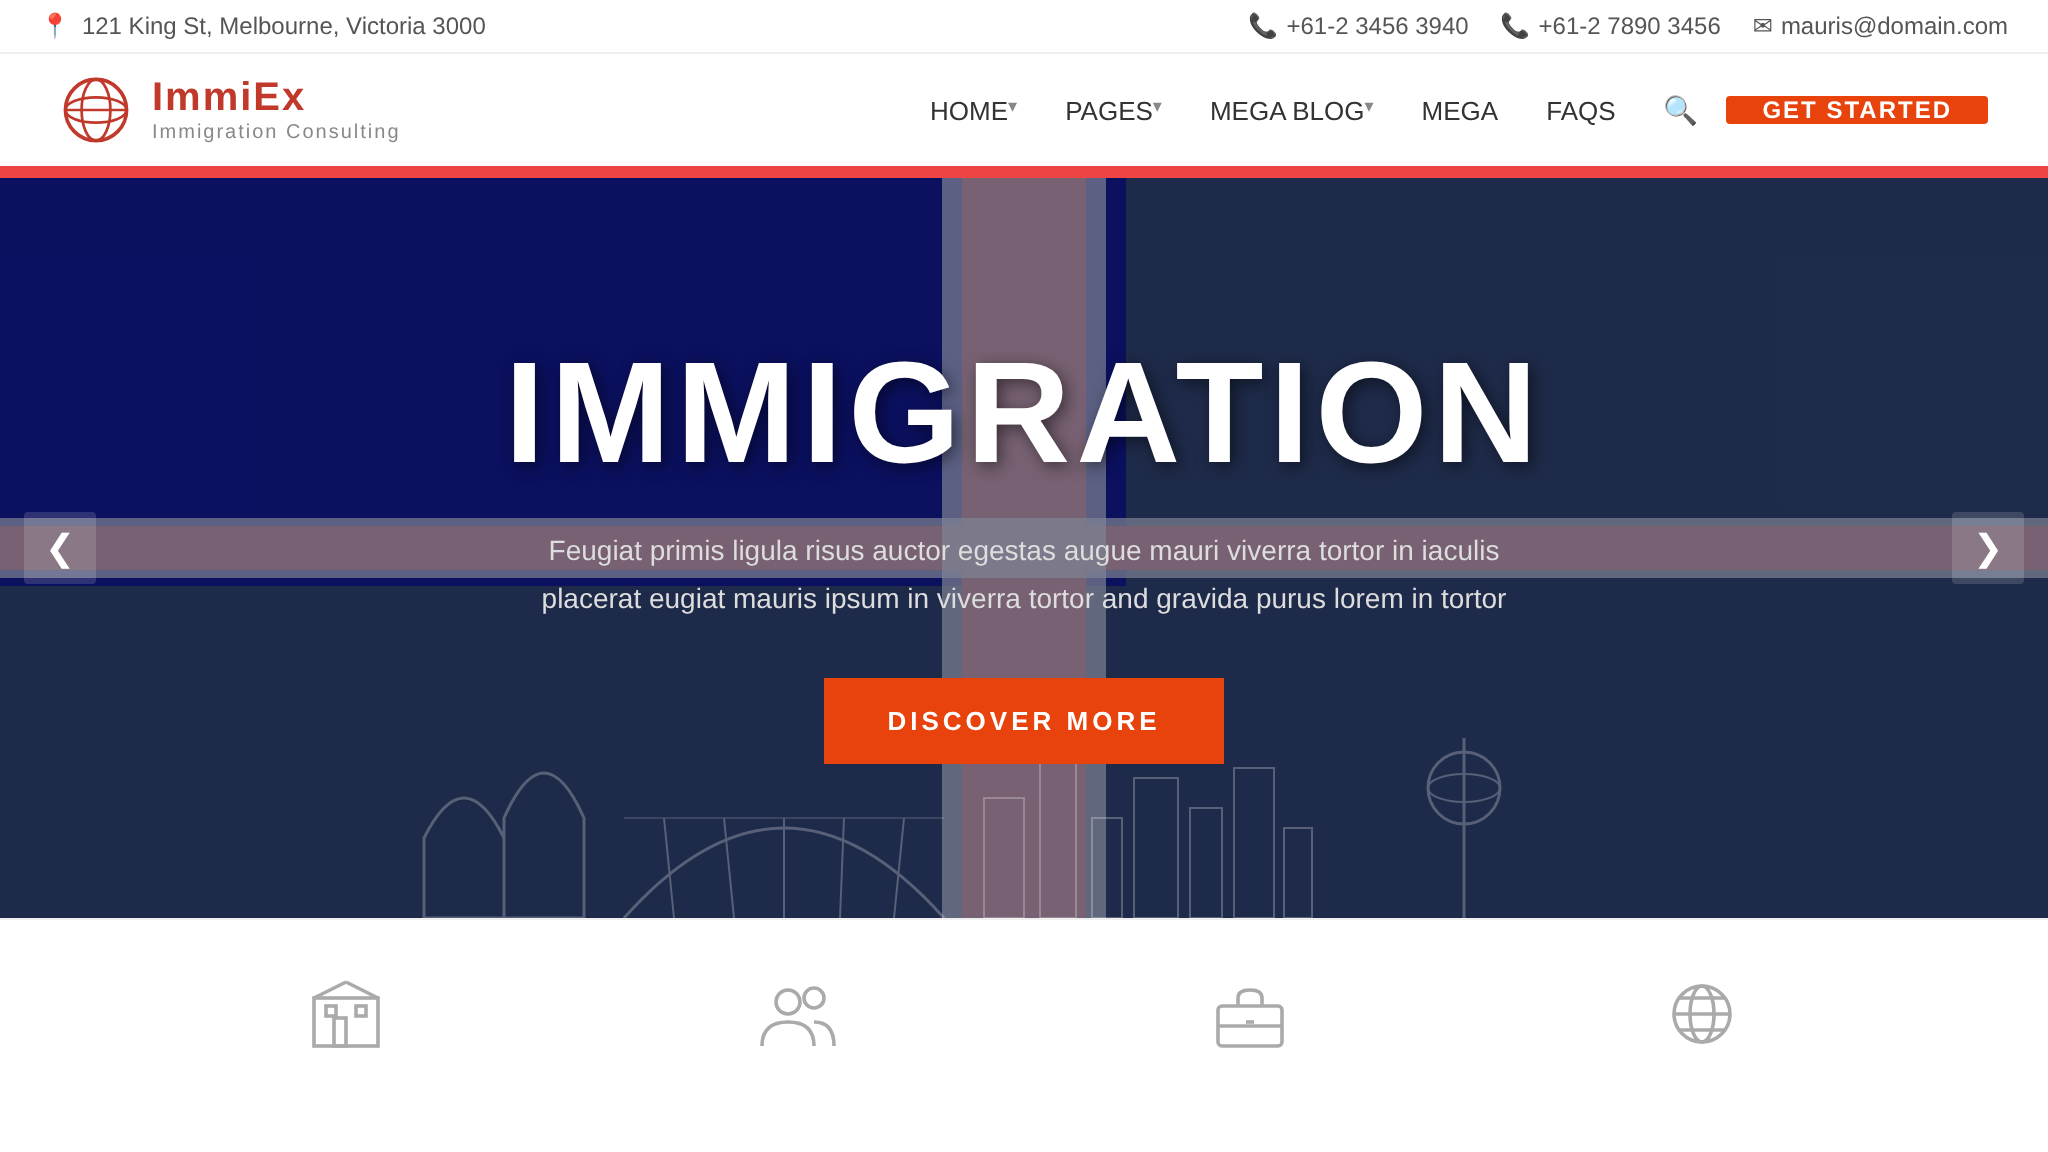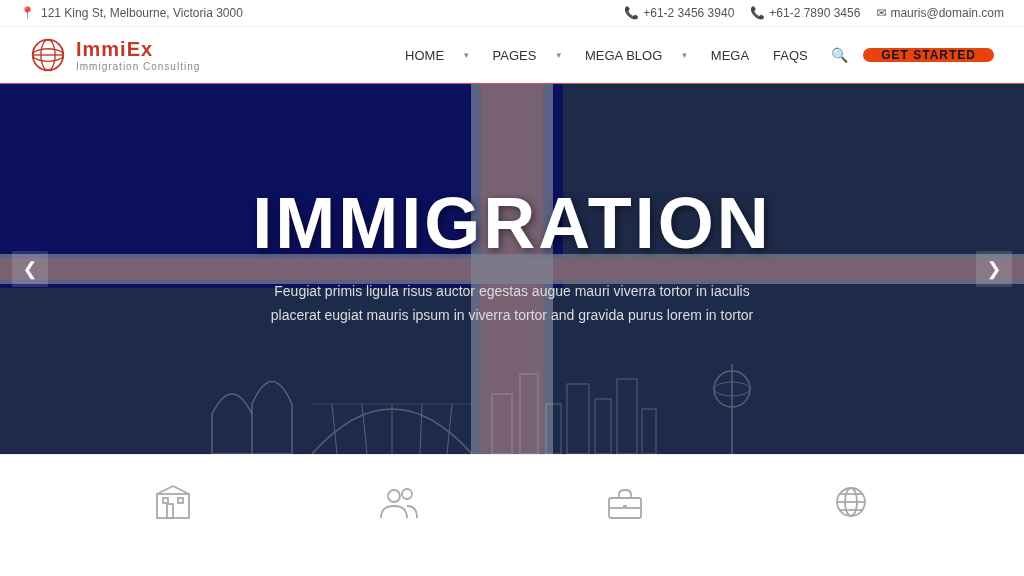--- a/index.html
+++ b/index.html
@@ -20,55 +20,55 @@
     .top-bar-right { display: flex; align-items: center; gap: 16px; }
     .top-bar-right span { display: flex; align-items: center; gap: 4px; }
 
     
     .header {
       background: #fff;
       padding: 10px 30px;
       display: flex;
       align-items: center;
       justify-content: space-between;
-      border-bottom: 1px solid #ef4444;
+      border-bottom: 6px solid #ef4444;
     }
     .logo { display: flex; align-items: center; gap: 10px; }
     .logo-text h2 { font-size: 20px; color: #c0392b; font-weight: bold; letter-spacing: 1px; }
     .logo-text p { font-size: 10px; color: #888; letter-spacing: 1px; }
 
     nav { display: flex; align-items: center; gap: 4px; }
     .nav-item {
       padding: 6px 10px;
       font-size: 13px;
       color: #333;
       cursor: pointer;
       display: flex;
-      align-items: center;
-      gap: 20px;
+      align-items: flex-start;
+      gap: 0;
       font-weight: 500;
     }
     .nav-arrow { font-size: 9px; color: #888; }
 
     .search-icon-btn {
       padding: 6px 10px;
       cursor: pointer;
       color: #555;
       font-size: 14px;
     }
     .get-started-btn {
       background: #e8420d;
-      color: #0f172a;
+      color: #ffffff;
       border: none;
       padding: 0 18px;
       font-size: 12px;
       font-weight: bold;
       letter-spacing: 1px;
       cursor: pointer;
-      border-radius: 14px;
+      border-radius: 2px;
     }
 
     
     .hero {
       position: relative;
       width: 1024px;
       height: 370px;
       overflow: hidden;
       background: #2a3a5a;
     }
@@ -284,20 +284,21 @@
     <ellipse cx="620" cy="55" rx="18" ry="7" fill="none" stroke="white" stroke-width="1"></ellipse>
   </svg>
 
   <button class="slider-arrow slider-arrow-left">
     <span>❮</span>
   </button>
 
   <div class="hero-content">
     <h1 class="hero-title">IMMIGRATION</h1>
     <p class="hero-subtitle">Feugiat primis ligula risus auctor egestas augue mauri viverra tortor in iaculis placerat eugiat mauris ipsum in viverra tortor and gravida purus lorem in tortor</p>
+    <button class="hero-btn">DISCOVER MORE</button>
   </div>
 
   <button class="slider-arrow slider-arrow-right">
     <span>❯</span>
   </button>
 </div>
 
 <div class="bottom-section">
   <div class="bottom-item">
     <span class="bottom-icon">

